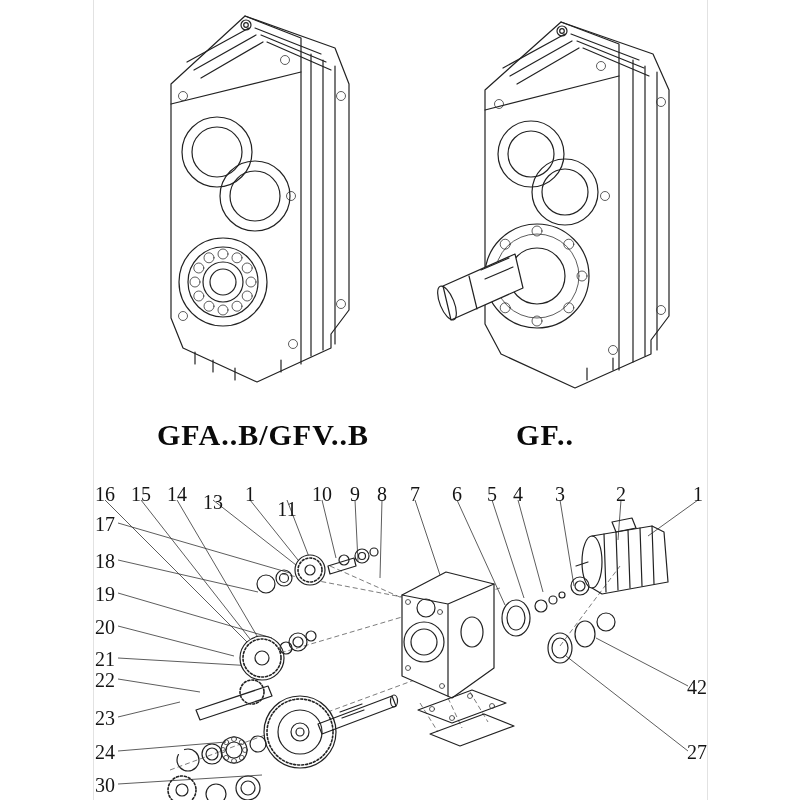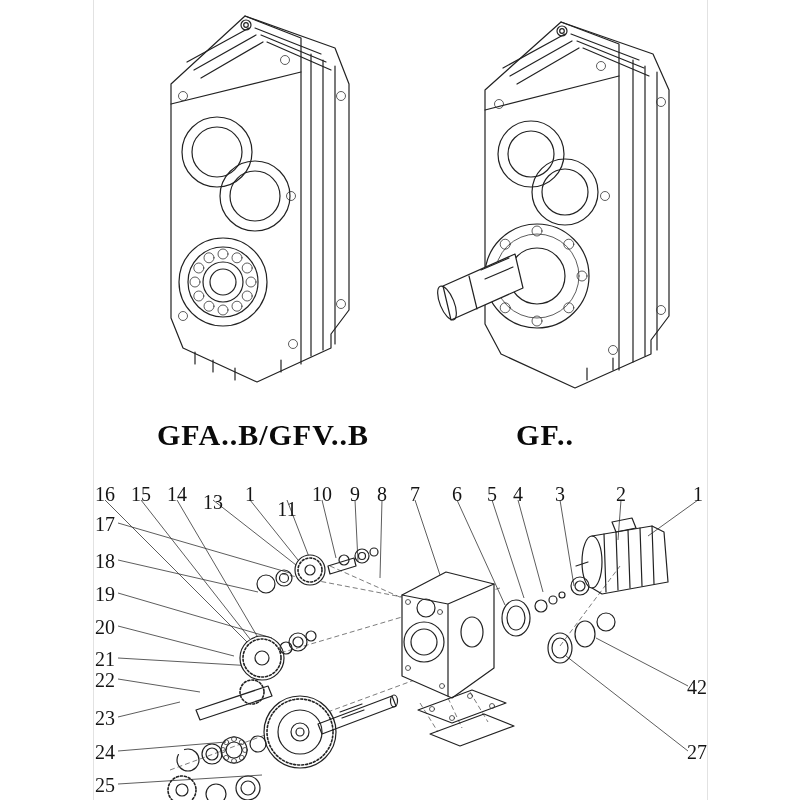--- a/index.html
+++ b/index.html
@@ -292,18 +292,18 @@
   <span class="callout" style="left:698px;top:484px">1</span>
 
   <span class="callout" style="left:105px;top:514px">17</span>
   <span class="callout" style="left:105px;top:551px">18</span>
   <span class="callout" style="left:105px;top:584px">19</span>
   <span class="callout" style="left:105px;top:617px">20</span>
   <span class="callout" style="left:105px;top:649px">21</span>
   <span class="callout" style="left:105px;top:670px">22</span>
   <span class="callout" style="left:105px;top:708px">23</span>
   <span class="callout" style="left:105px;top:742px">24</span>
-  <span class="callout" style="left:105px;top:775px">25</span>
+  <span class="callout" style="left:105px;top:775px">30</span>
 
   <span class="callout" style="left:697px;top:677px">42</span>
   <span class="callout" style="left:697px;top:742px">27</span>
 
 </div>
 
 </body></html>

